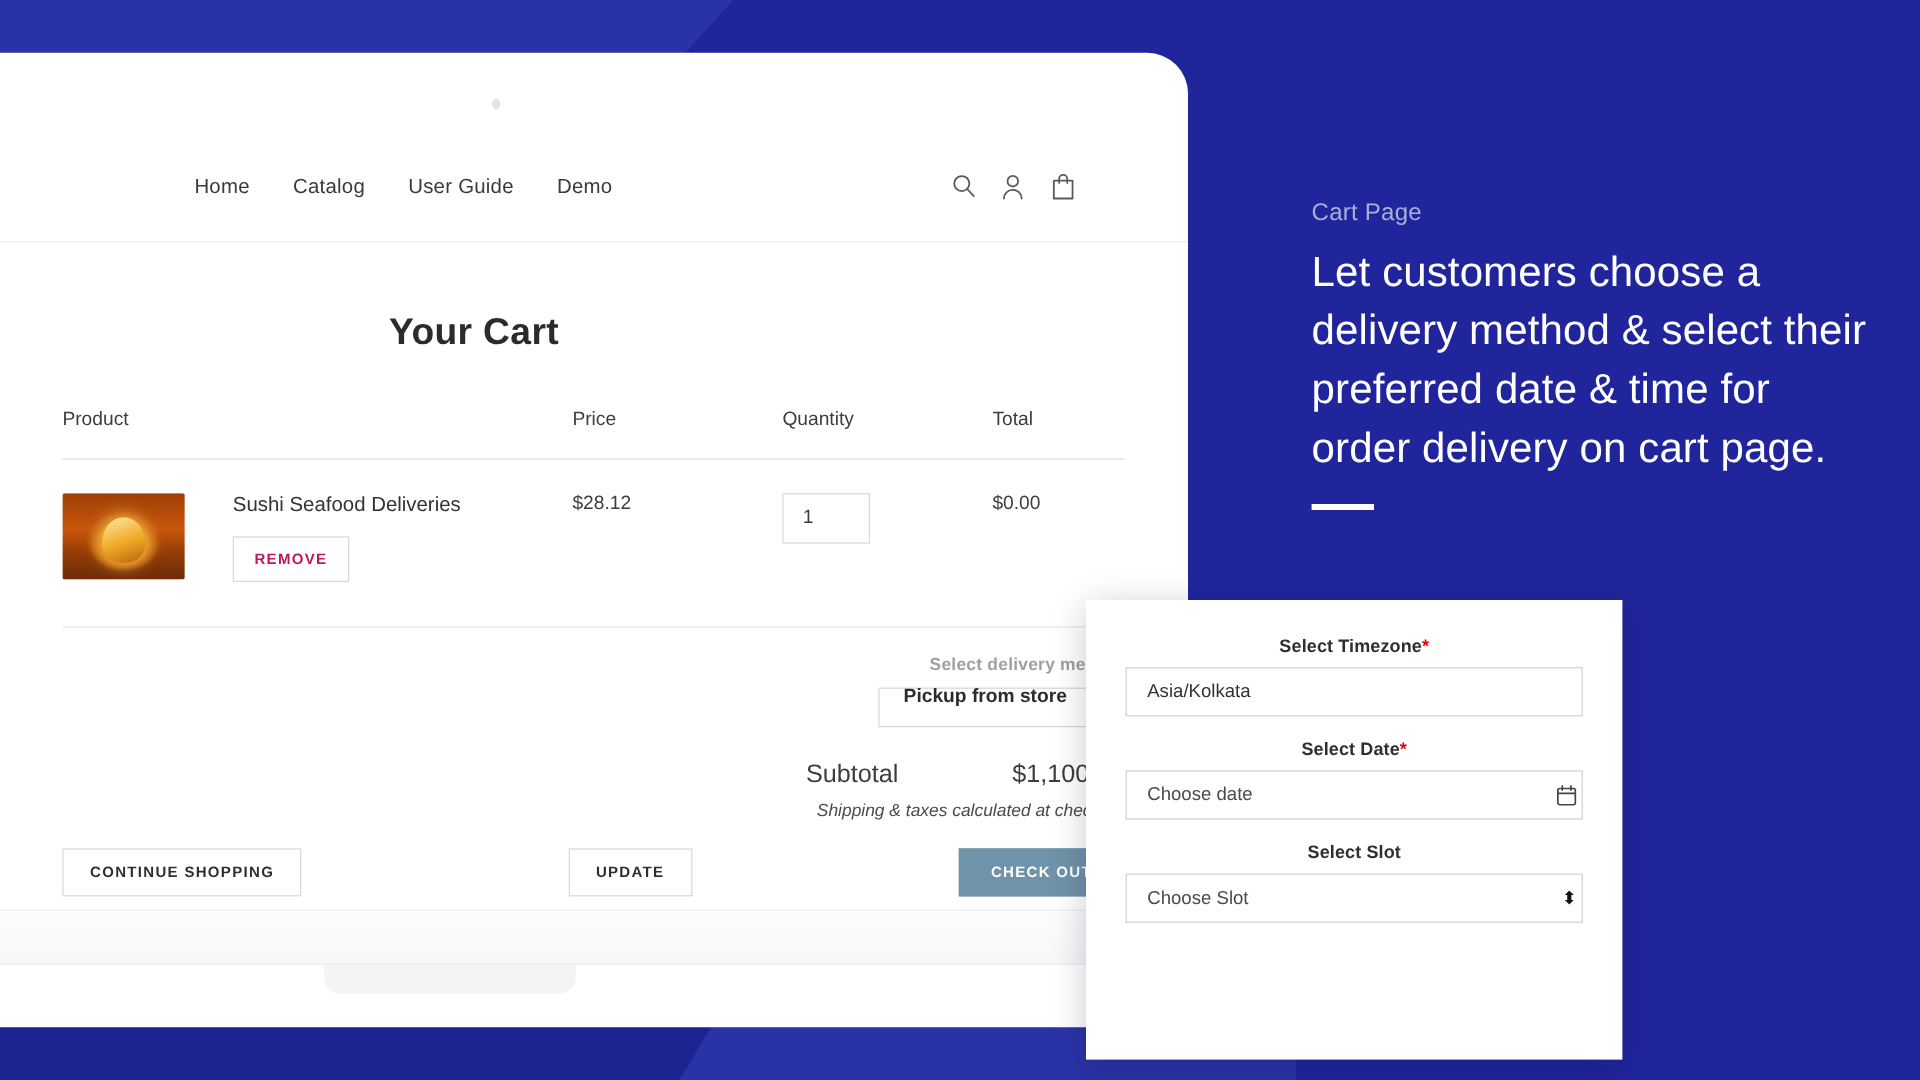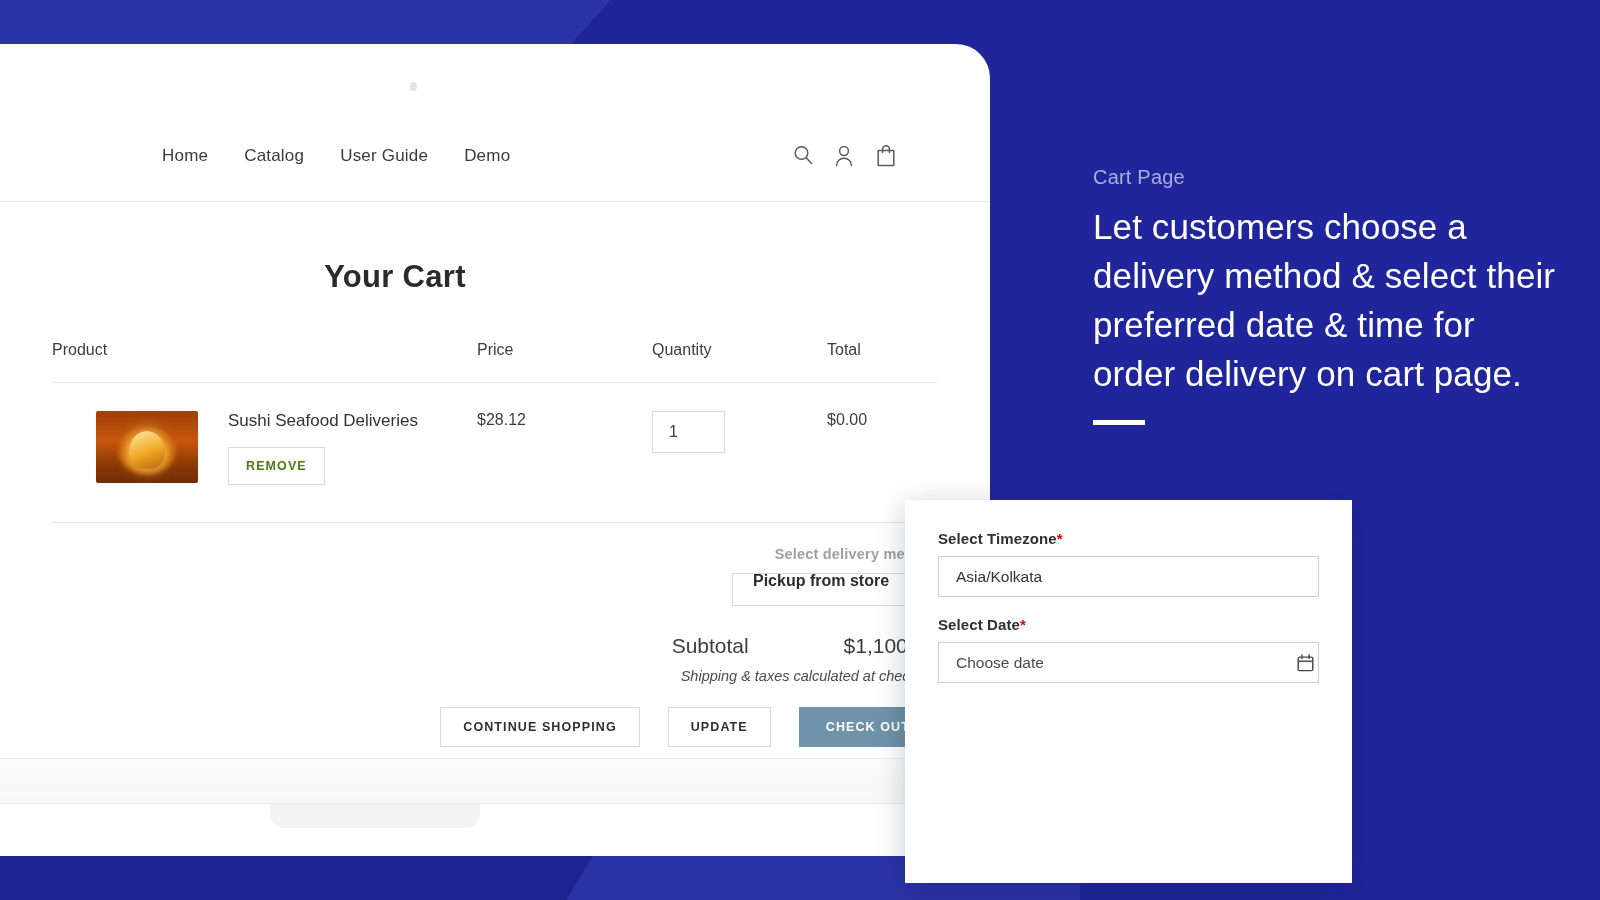--- a/index.html
+++ b/index.html
@@ -164,21 +164,21 @@
   th.col-price   { width: 175px; }
   th.col-qty     { width: 175px; }
   th.col-total   { width: 110px; }
 
   table.cart-table tbody td {
     padding-top: 28px;
     vertical-align: top;
     font-size: 16px;
     color: #3d3d3d;
   }
-  .product-cell { display: flex; gap: 30px; margin-left: 44px; }
+  .product-cell { display: flex; gap: 40px; }
   .thumb {
     width: 102px;
     height: 72px;
     flex: 0 0 102px;
     border-radius: 2px;
     background:
       radial-gradient(ellipse 38% 44% at 50% 56%, #ffe08a 0%, #f4ab2a 32%, #c96a10 62%, rgba(160,70,10,0) 80%),
       linear-gradient(180deg, #9e3f07 0%, #c8560c 42%, #8f3a06 72%, #6e2c06 100%);
     position: relative;
     overflow: hidden;
@@ -199,21 +199,21 @@
   }
   .remove-btn {
     margin-top: 16px;
     display: inline-block;
     padding: 11px 17px;
     border: 1px solid #d8d8d8;
     background: #fff;
     font-size: 12.5px;
     font-weight: bold;
     letter-spacing: 1.1px;
-    color: #4d7c0f;
+    color: #be185d;
     cursor: pointer;
     font-family: inherit;
   }
   .qty-input {
     width: 73px;
     height: 42px;
     border: 1px solid #d8d8d8;
     background: #fff;
     font-size: 16px;
     color: #3d3d3d;
@@ -272,21 +272,21 @@
   .subtotal-row .st-label { margin-right: 89px; }
   .tax-note {
     margin-top: 10px;
     font-size: 14.5px;
     font-style: italic;
     color: #4a4a4a;
   }
   .footer-actions {
     margin-top: 23px;
     display: flex;
-    justify-content: flex-end;
+    justify-content: space-between;
     gap: 28px;
   }
   .btn {
     font-family: inherit;
     font-size: 12.5px;
     font-weight: bold;
     letter-spacing: 1.1px;
     cursor: pointer;
     height: 40px;
     padding: 0 22px;
@@ -337,20 +337,21 @@
     height: 383px;
     background: #ffffff;
     box-shadow: 0 6px 28px rgba(10, 12, 50, 0.22);
     padding: 30px 33px 0 33px;
   }
   .field-label {
     font-size: 15px;
     font-weight: bold;
     color: #2f2f2f;
     letter-spacing: 0.1px;
+    text-align: center;
   }
   .req { color: #e80000; }
   .field-box {
     margin-top: 9px;
     height: 41px;
     border: 1px solid #cfcfcf;
     background: #fff;
     display: flex;
     align-items: center;
     justify-content: space-between;
@@ -510,16 +511,23 @@
           <svg width="17" height="18" viewBox="0 0 17 18" fill="none" stroke="#444" stroke-width="1.4">
             <rect x="1.2" y="3.1" width="14.6" height="13.5" rx="1.6"></rect>
             <line x1="4.9" y1="0.9" x2="4.9" y2="4.4" stroke-linecap="round"></line>
             <line x1="12.1" y1="0.9" x2="12.1" y2="4.4" stroke-linecap="round"></line>
             <line x1="1.2" y1="7.2" x2="15.8" y2="7.2"></line>
           </svg>
         </span>
       </div>
     </div>
 
+    <div class="field-group">
+      <div class="field-label">Select Slot</div>
+      <div class="field-box placeholder">
+        <span>Choose Slot</span>
+        <span class="sel-arrow">⬍</span>
+      </div>
+    </div>
 
   </div>
 
 </div>
 
 </body></html>

